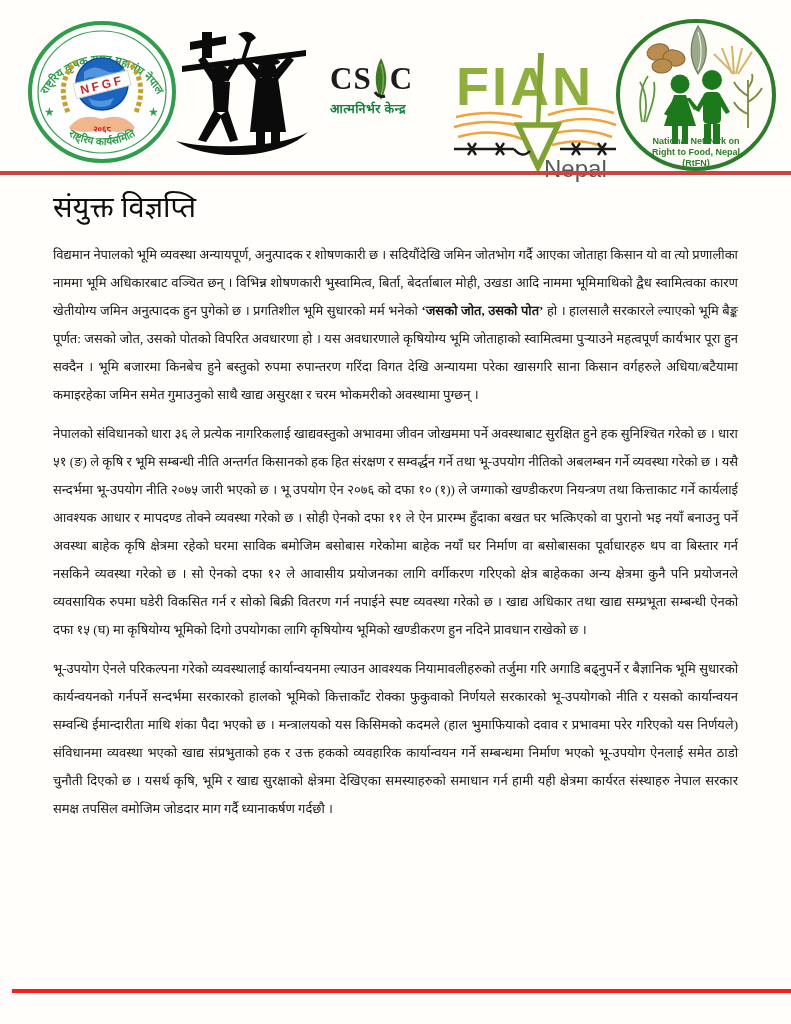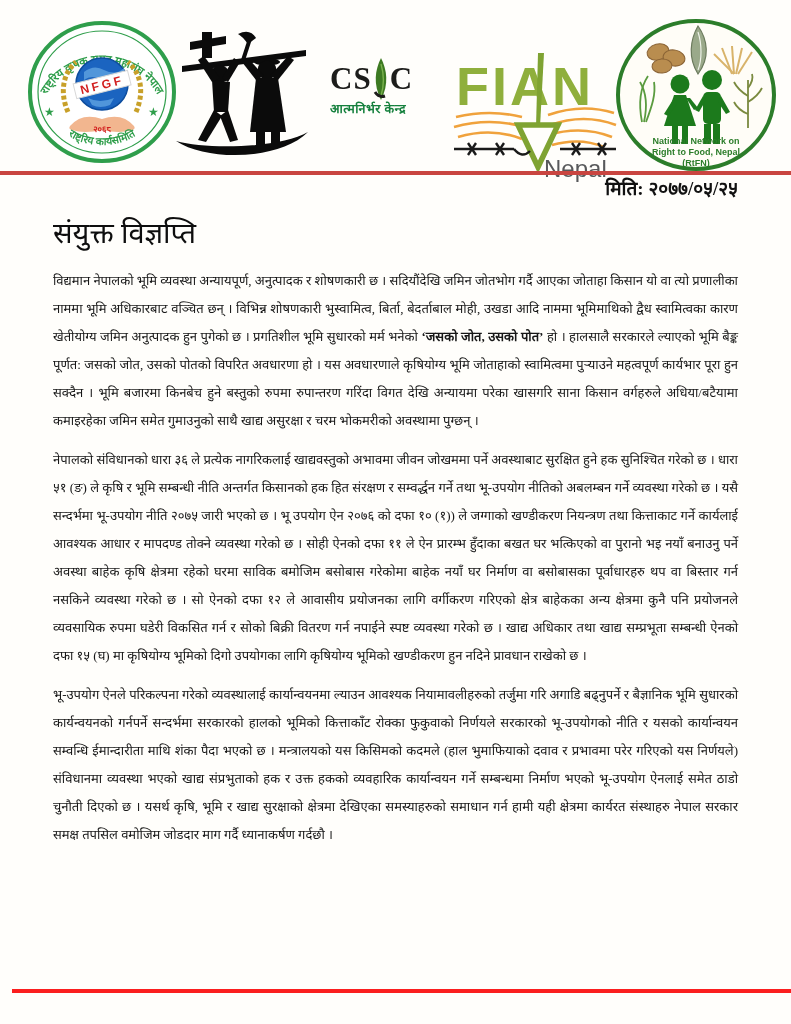--- a/index.html
+++ b/index.html
@@ -206,21 +206,20 @@
           <text x="82" y="137">Right to Food, Nepal</text>
           <text x="82" y="148">(RtFN)</text>
         </g>
       </svg>
     </div>
   </div>
 
   <div class="rule-top"></div>
 
   <div class="content">
-    <div class="date-line">मिति: २०७७/०५/२५</div>
 
     <h1 class="doc-title">संयुक्त विज्ञप्ति</h1>
 
     <p class="para"><span>विद्यमान नेपालको भूमि व्यवस्था अन्यायपूर्ण, अनुत्पादक र शोषणकारी छ । सदियौंदेखि जमिन जोतभोग गर्दै आएका जोताहा किसान यो वा त्यो प्रणालीका नाममा भूमि अधिकारबाट वञ्चित छन् । विभिन्न शोषणकारी भुस्वामित्व, बिर्ता, बेदर्ताबाल मोही, उखडा आदि नाममा भूमिमाथिको द्वैध स्वामित्वका कारण खेतीयोग्य जमिन अनुत्पादक हुन पुगेको छ । प्रगतिशील भूमि सुधारको मर्म भनेको </span><b>‘जसको जोत, उसको पोत’</b><span> हो । हालसालै सरकारले ल्याएको भूमि बैङ्क पूर्णत: जसको जोत, उसको पोतको विपरित अवधारणा हो । यस अवधारणाले कृषियोग्य भूमि जोताहाको स्वामित्वमा पुऱ्याउने महत्वपूर्ण कार्यभार पूरा हुन सक्दैन । भूमि बजारमा किनबेच हुने बस्तुको रुपमा रुपान्तरण गरिंदा विगत देखि अन्यायमा परेका खासगरि साना किसान वर्गहरुले अधिया/बटैयामा कमाइरहेका जमिन समेत गुमाउनुको साथै खाद्य असुरक्षा र चरम भोकमरीको अवस्थामा पुग्छन् ।</span></p>
 
     <p class="para">नेपालको संविधानको धारा ३६ ले प्रत्येक नागरिकलाई खाद्यवस्तुको अभावमा जीवन जोखममा पर्ने अवस्थाबाट सुरक्षित हुने हक सुनिश्चित गरेको छ । धारा ५१ (ङ) ले कृषि र भूमि सम्बन्धी नीति अन्तर्गत किसानको हक हित संरक्षण र सम्वर्द्धन गर्ने तथा भू-उपयोग नीतिको अबलम्बन गर्ने व्यवस्था गरेको छ । यसै सन्दर्भमा भू-उपयोग नीति २०७५ जारी भएको छ । भू उपयोग ऐन २०७६ को दफा १० (१)) ले जग्गाको खण्डीकरण नियन्त्रण तथा कित्ताकाट गर्ने कार्यलाई आवश्यक आधार र मापदण्ड तोक्ने व्यवस्था गरेको छ । सोही ऐनको दफा ११ ले ऐन प्रारम्भ हुँदाका बखत घर भत्किएको वा पुरानो भइ नयाँ बनाउनु पर्ने अवस्था बाहेक कृषि क्षेत्रमा रहेको घरमा साविक बमोजिम बसोबास गरेकोमा बाहेक नयाँ घर निर्माण वा बसोबासका पूर्वाधारहरु थप वा बिस्तार गर्न नसकिने व्यवस्था गरेको छ । सो ऐनको दफा १२ ले आवासीय प्रयोजनका लागि वर्गीकरण गरिएको क्षेत्र बाहेकका अन्य क्षेत्रमा कुनै पनि प्रयोजनले व्यवसायिक रुपमा घडेरी विकसित गर्न र सोको बिक्री वितरण गर्न नपाईने स्पष्ट व्यवस्था गरेको छ । खाद्य अधिकार तथा खाद्य सम्प्रभूता सम्बन्धी ऐनको दफा १५ (घ) मा कृषियोग्य भूमिको दिगो उपयोगका लागि कृषियोग्य भूमिको खण्डीकरण हुन नदिने प्रावधान राखेको छ ।</p>
 
     <p class="para">भू-उपयोग ऐनले परिकल्पना गरेको व्यवस्थालाई कार्यान्वयनमा ल्याउन आवश्यक नियामावलीहरुको तर्जुमा गरि अगाडि बढ्नुपर्ने र बैज्ञानिक भूमि सुधारको कार्यन्वयनको गर्नपर्ने सन्दर्भमा सरकारको हालको भूमिको कित्ताकाँट रोक्का फुकुवाको निर्णयले सरकारको भू-उपयोगको नीति र यसको कार्यान्वयन सम्वन्धि ईमान्दारीता माथि शंका पैदा भएको छ । मन्त्रालयको यस किसिमको कदमले (हाल भुमाफियाको दवाव र प्रभावमा परेर गरिएको यस निर्णयले) संविधानमा व्यवस्था भएको खाद्य संप्रभुताको हक र उक्त हकको व्यवहारिक कार्यान्वयन गर्ने सम्बन्धमा निर्माण भएको भू-उपयोग ऐनलाई समेत ठाडो चुनौती दिएको छ । यसर्थ कृषि, भूमि र खाद्य सुरक्षाको क्षेत्रमा देखिएका समस्याहरुको समाधान गर्न हामी यही क्षेत्रमा कार्यरत संस्थाहरु नेपाल सरकार समक्ष तपसिल वमोजिम जोडदार माग गर्दै ध्यानाकर्षण गर्दछौ ।</p>
   </div>
 

